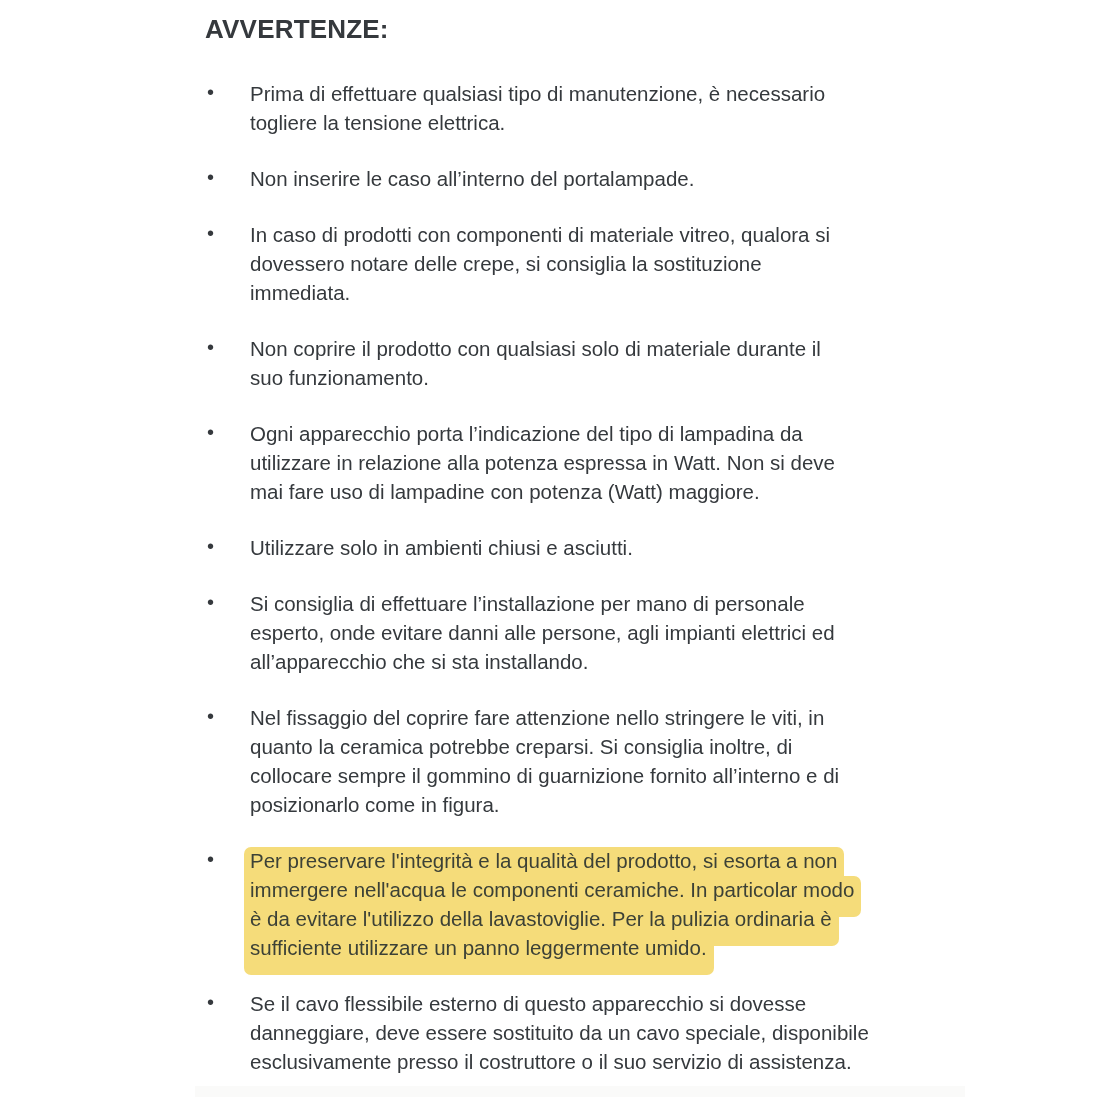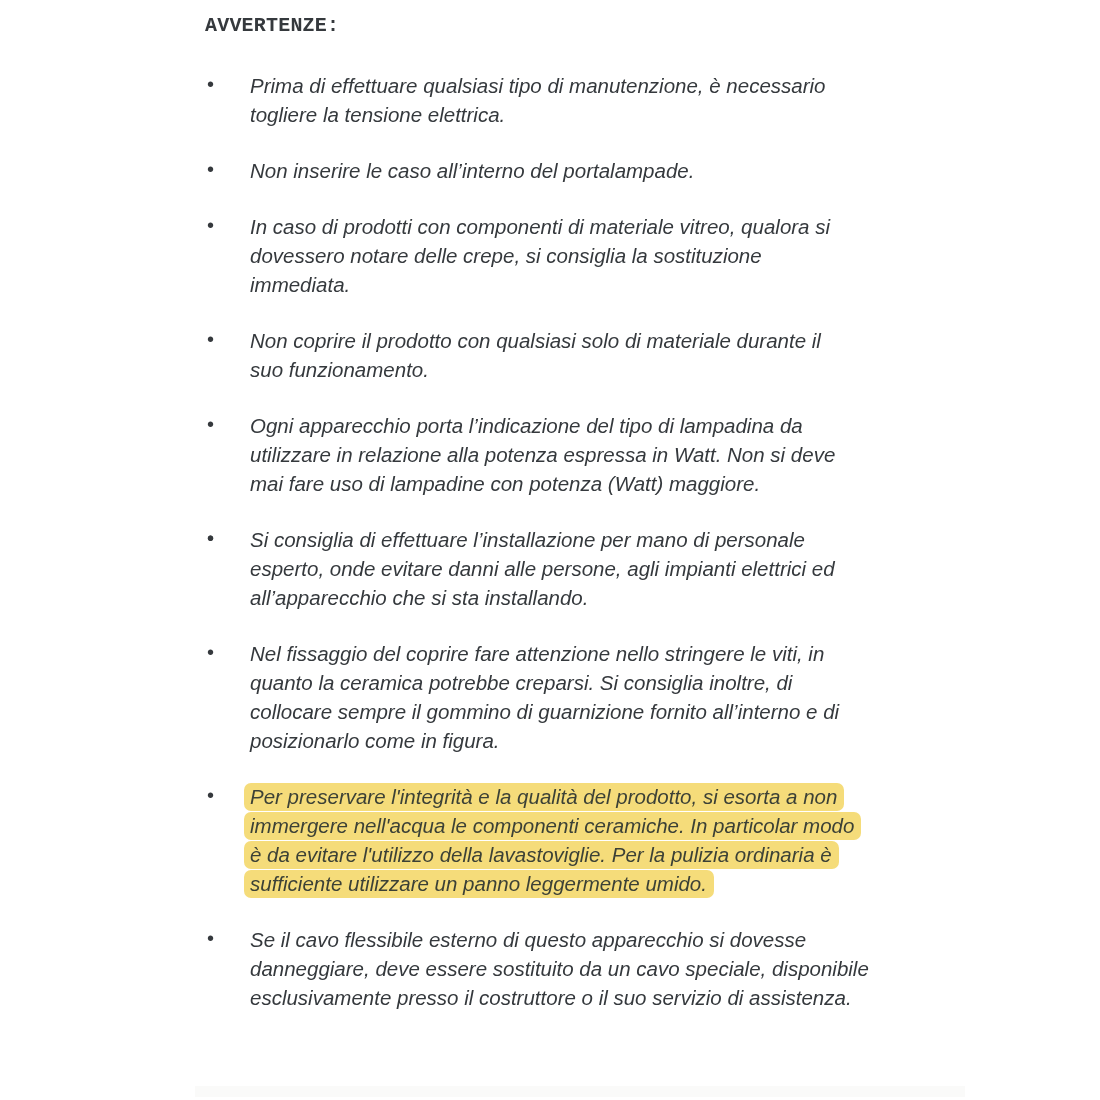--- a/index.html
+++ b/index.html
@@ -18,25 +18,24 @@
   }
   .content {
     position: absolute;
     left: 205px;
     top: 14px;
     width: 740px;
     filter: blur(0.35px);
   }
   .doc-title {
     margin: 0 0 34px 0;
-    font-size: 20px;
+    font-size: 26px;
     font-weight: bold;
     letter-spacing: 0.2px;
     color: var(--text-color, #35393d);
-    font-family: Liberation Mono, monospace;
   }
   ul.warnings {
     list-style: none;
     margin: 0;
     padding: 0;
   }
   ul.warnings li {
     position: relative;
     padding-left: 45px;
     margin: 0 0 27px 0;
@@ -45,26 +44,25 @@
   }
   ul.warnings li:last-child { margin-bottom: 0; }
   .marker {
     position: absolute;
     left: 2px;
     top: -1px;
     font-size: 20px;
   }
   .btext {
     white-space: pre-line;
-    font-style: italic;
   }
   .btext.hl {
     background: var(--hl-color, #f5dc7a);
     border-radius: 7px;
-    padding: 2px 7px 3px 6px;
+    padding: 2px 7px 16px 6px;
     margin-left: -6px;
     -webkit-box-decoration-break: clone;
     box-decoration-break: clone;
     color: #3c4136;
   }
   .bottom-artifact {
     position: absolute;
     left: 195px;
     top: 1086px;
     width: 770px;
@@ -83,21 +81,21 @@
 togliere la tensione elettrica.</span></li>
         <li><span class="marker">•</span><span class="btext">Non inserire le caso all’interno del portalampade.</span></li>
         <li><span class="marker">•</span><span class="btext">In caso di prodotti con componenti di materiale vitreo, qualora si
 dovessero notare delle crepe, si consiglia la sostituzione
 immediata.</span></li>
         <li><span class="marker">•</span><span class="btext">Non coprire il prodotto con qualsiasi solo di materiale durante il
 suo funzionamento.</span></li>
         <li><span class="marker">•</span><span class="btext">Ogni apparecchio porta l’indicazione del tipo di lampadina da
 utilizzare in relazione alla potenza espressa in Watt. Non si deve
 mai fare uso di lampadine con potenza (Watt) maggiore.</span></li>
-        <li><span class="marker">•</span></li>
+        <li><span class="marker">•</span><span class="btext">Utilizzare solo in ambienti chiusi e asciutti.</span></li>
         <li><span class="marker">•</span><span class="btext">Si consiglia di effettuare l’installazione per mano di personale
 esperto, onde evitare danni alle persone, agli impianti elettrici ed
 all’apparecchio che si sta installando.</span></li>
         <li><span class="marker">•</span><span class="btext">Nel fissaggio del coprire fare attenzione nello stringere le viti, in
 quanto la ceramica potrebbe creparsi. Si consiglia inoltre, di
 collocare sempre il gommino di guarnizione fornito all’interno e di
 posizionarlo come in figura.</span></li>
         <li><span class="marker">•</span><span class="btext hl">Per preservare l'integrità e la qualità del prodotto, si esorta a non
 immergere nell'acqua le componenti ceramiche. In particolar modo
 è da evitare l'utilizzo della lavastoviglie. Per la pulizia ordinaria è

